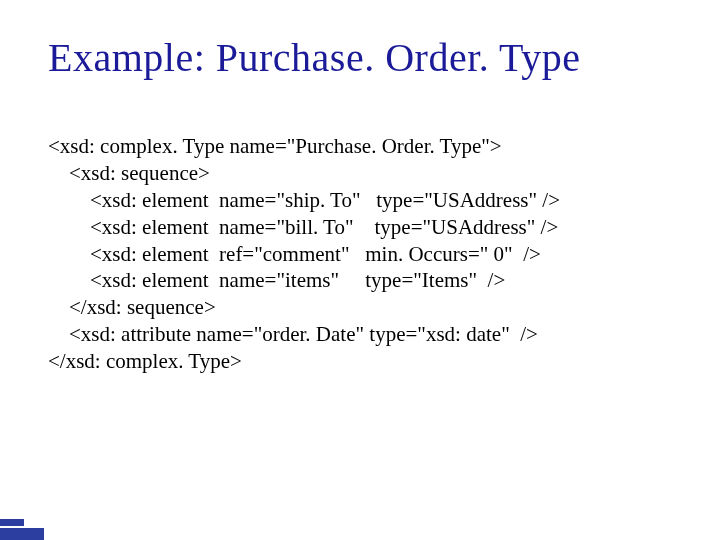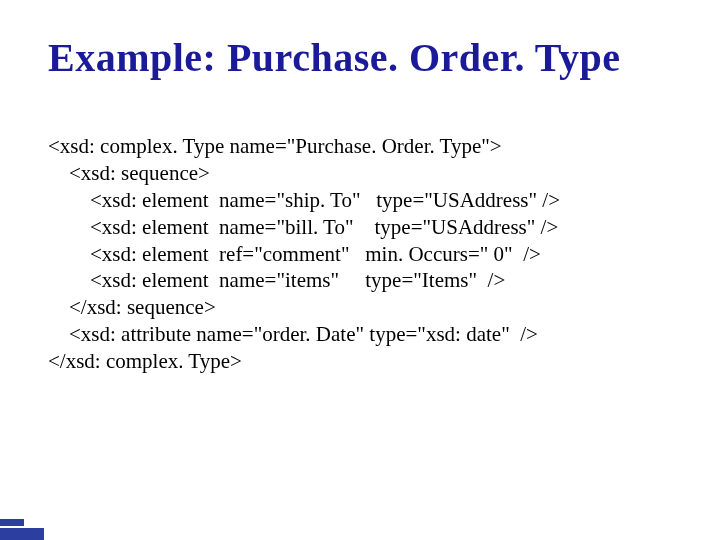--- a/index.html
+++ b/index.html
@@ -9,21 +9,21 @@
       background: #ffffff;
       font-family: "Times New Roman", Times, serif;
       padding: 34px 40px 30px 48px;
       position: relative;
       color: #000;
     }
     .title {
       font-size: 40px;
       color: #1b1b99;
       margin-bottom: 52px;
-      font-weight: bold;
+      font-weight: normal;
       letter-spacing: 0.5px;
     }
     .code-block {
       font-size: 21px;
       line-height: 1.28;
       color: #000;
       white-space: pre;
       font-family: "Times New Roman", Times, serif;
     }
     .corner {

